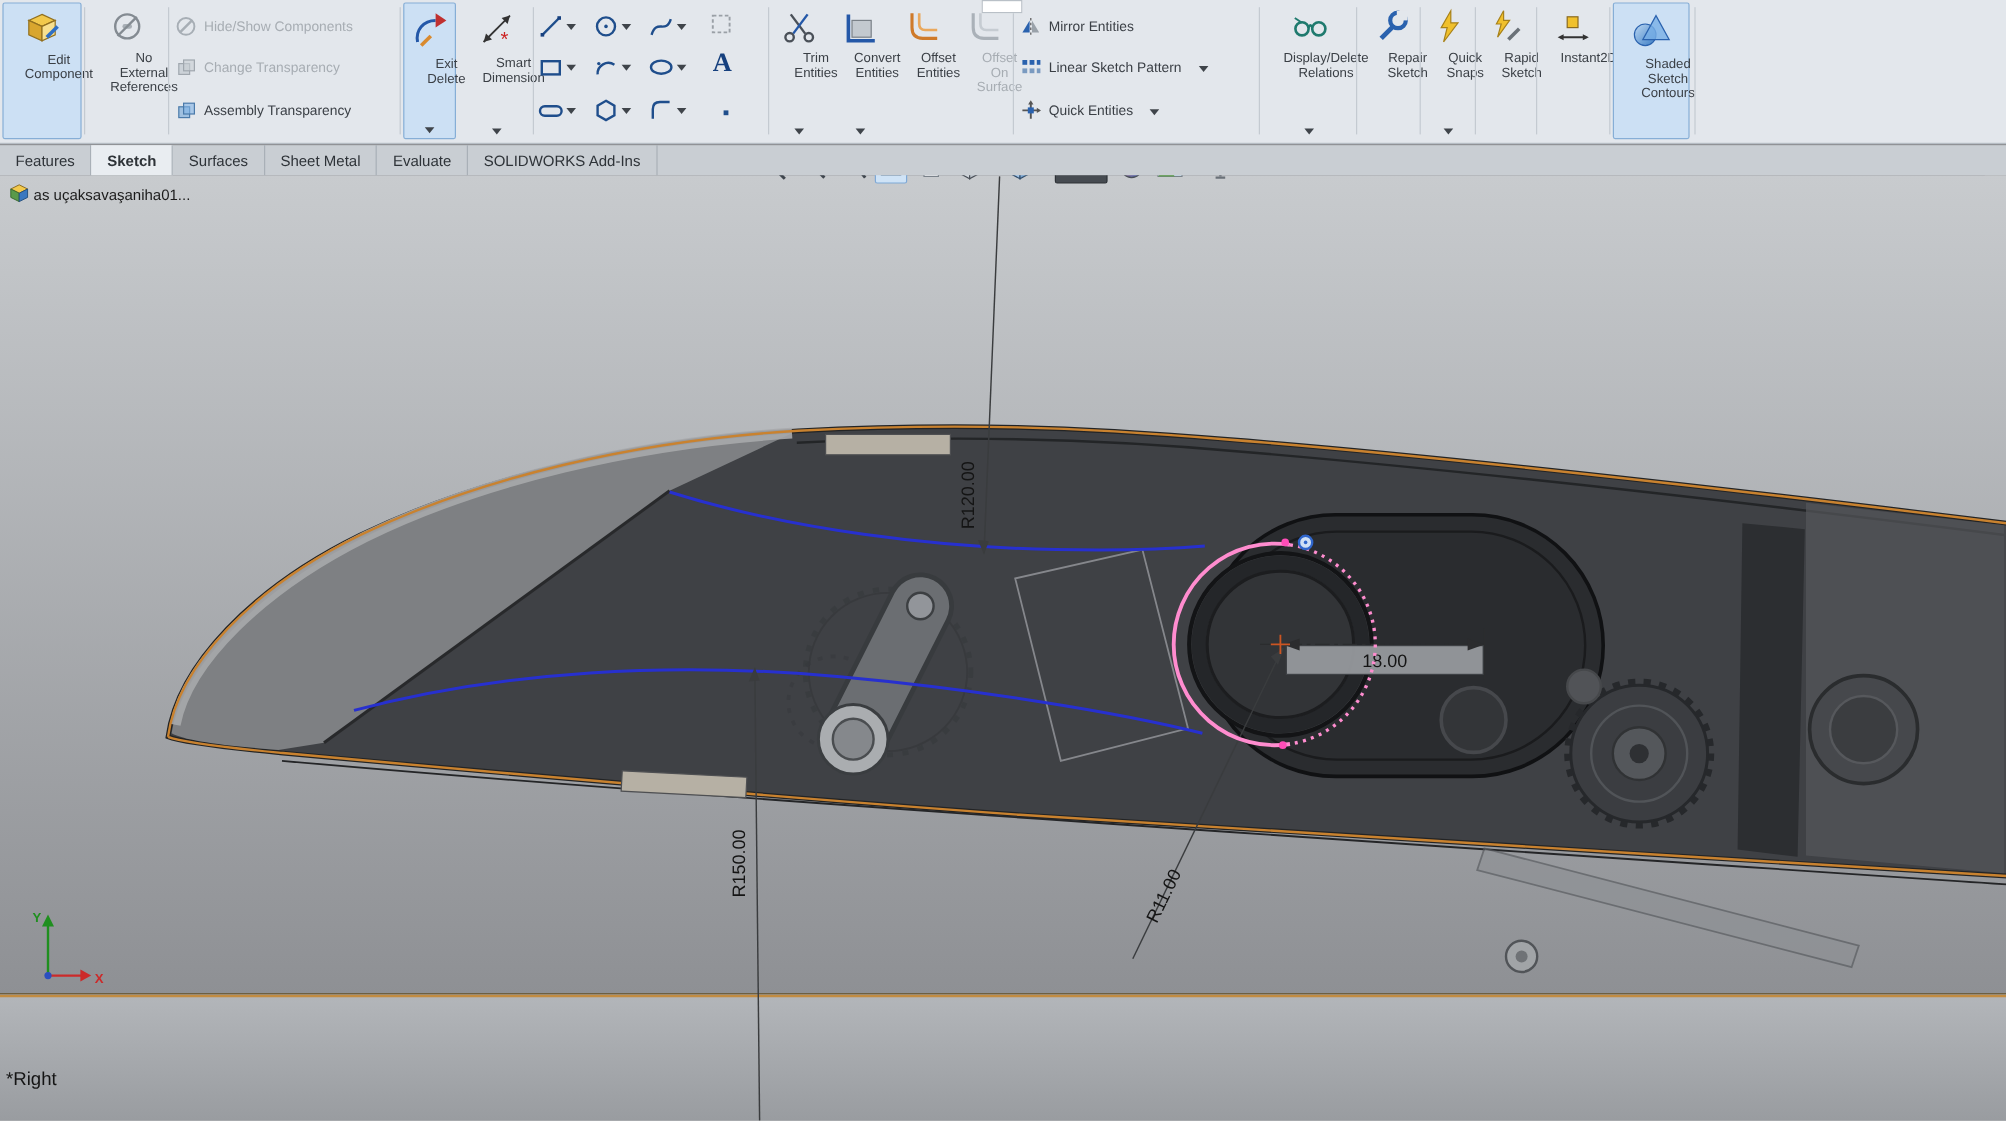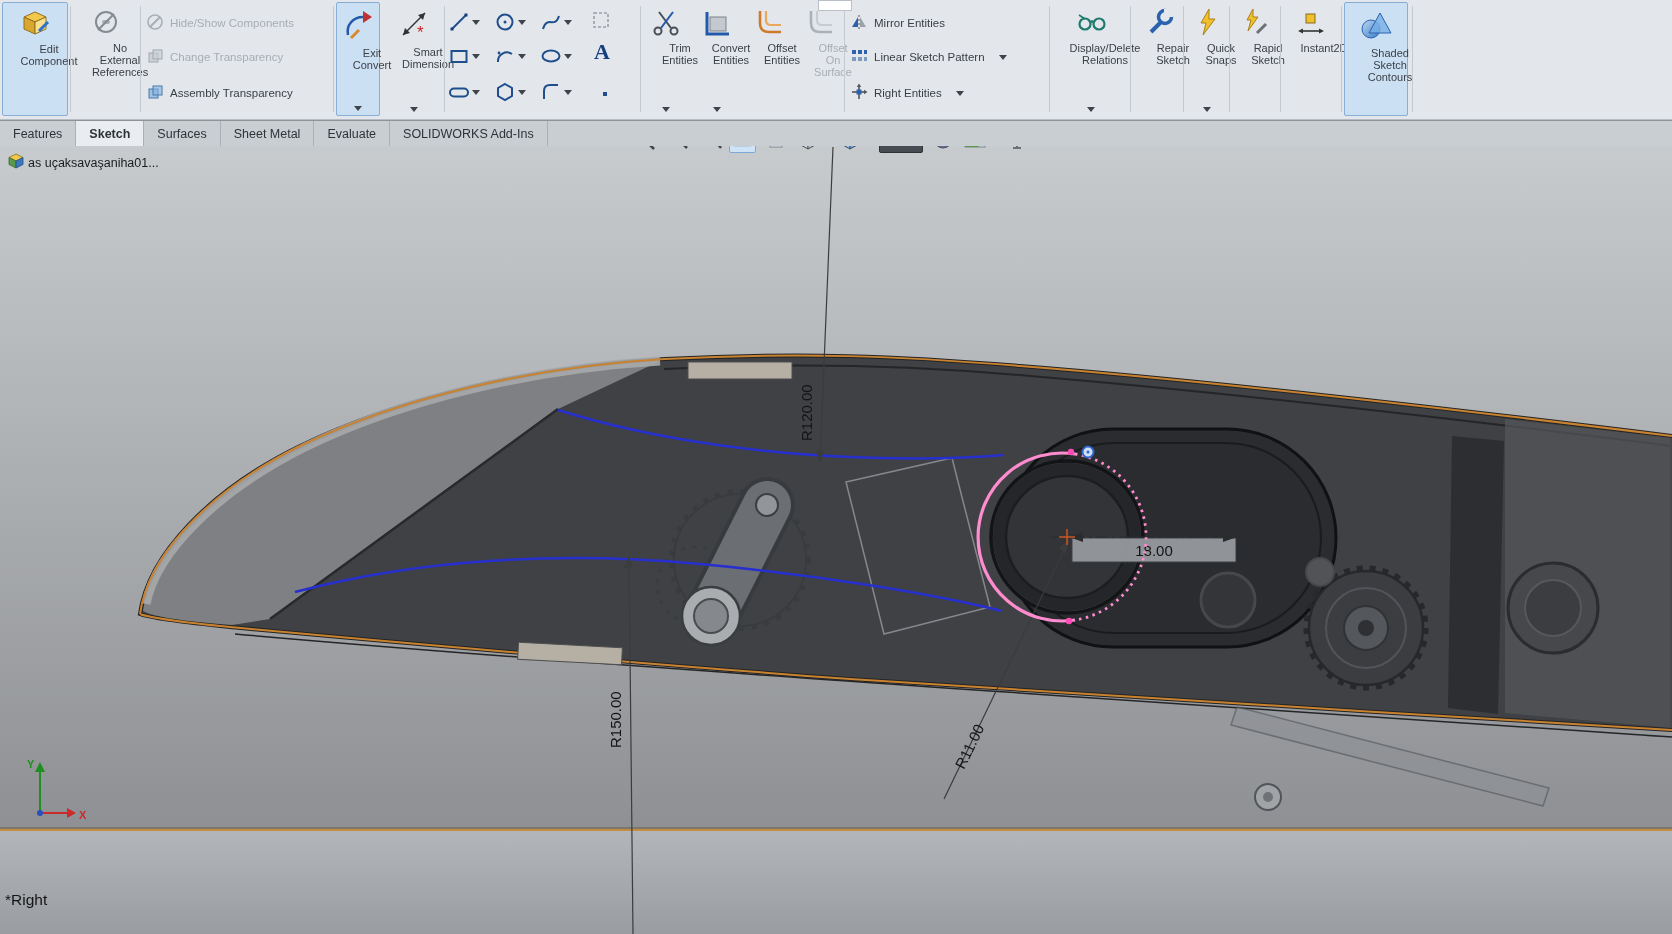--- a/index.html
+++ b/index.html
@@ -222,21 +222,21 @@
     <div class="sep" style="left:333px"></div>
 
     <div class="tbtn pressed" style="left:336px;width:44px">
       <div class="ticon">
         <svg width="34" height="34" viewBox="0 0 34 34">
           <path d="M7,27 C5,17 12,9 22,9" fill="none" stroke="#2458a8" stroke-width="2.5"></path>
           <polygon points="22,3 31,9 22,15" fill="#c03030"></polygon>
           <line x1="10" y1="30" x2="18" y2="22" stroke="#d98a2e" stroke-width="3"></line>
         </svg>
       </div>
-      <div class="tlabel">Exit Convert</div>
+      <div class="tlabel">Exit Delete</div>
       <div class="ddrow">
           <span class="caret"></span>
         </div>
     </div>
 
     <div class="tbtn" style="left:386px;width:56px">
       <div class="ticon">
         <svg width="34" height="34" viewBox="0 0 34 34">
           <line x1="6" y1="28" x2="28" y2="6" stroke="#333" stroke-width="1.5"></line>
           <polygon points="6,28 13,26 8,21" fill="#333"></polygon>
@@ -400,21 +400,21 @@
       </div>
       <div class="srow" style="top:82px;left:0">
         <span>
           <svg width="18" height="18" viewBox="0 0 18 18">
             <line x1="9" y1="2" x2="9" y2="16" stroke="#555" stroke-width="1.6"></line>
             <line x1="2" y1="9" x2="16" y2="9" stroke="#555" stroke-width="1.6"></line>
             <polygon points="9,0.5 6.8,4 11.2,4" fill="#555"></polygon>
               <polygon points="17.5,9 14,6.8 14,11.2" fill="#555"></polygon>
             <rect x="6.5" y="6.5" width="5" height="5" fill="#2a62ae"></rect>
           </svg></span>
-        <span>Right Entities</span>
+        <span>Quick Entities</span>
         <span class="caret" style="margin-left:8px"></span>
       </div>
     </div>
     <div class="sep" style="left:1049px"></div>
 
     <div class="tbtn" style="left:1054px;width:74px">
       <div class="ticon">
         <svg width="30" height="30" viewBox="0 0 30 30">
           <circle cx="9" cy="17" r="5.5" fill="none" stroke="#1f7a6e" stroke-width="2.2"></circle>
           <circle cx="23" cy="17" r="5.5" fill="none" stroke="#1f7a6e" stroke-width="2.2"></circle>

